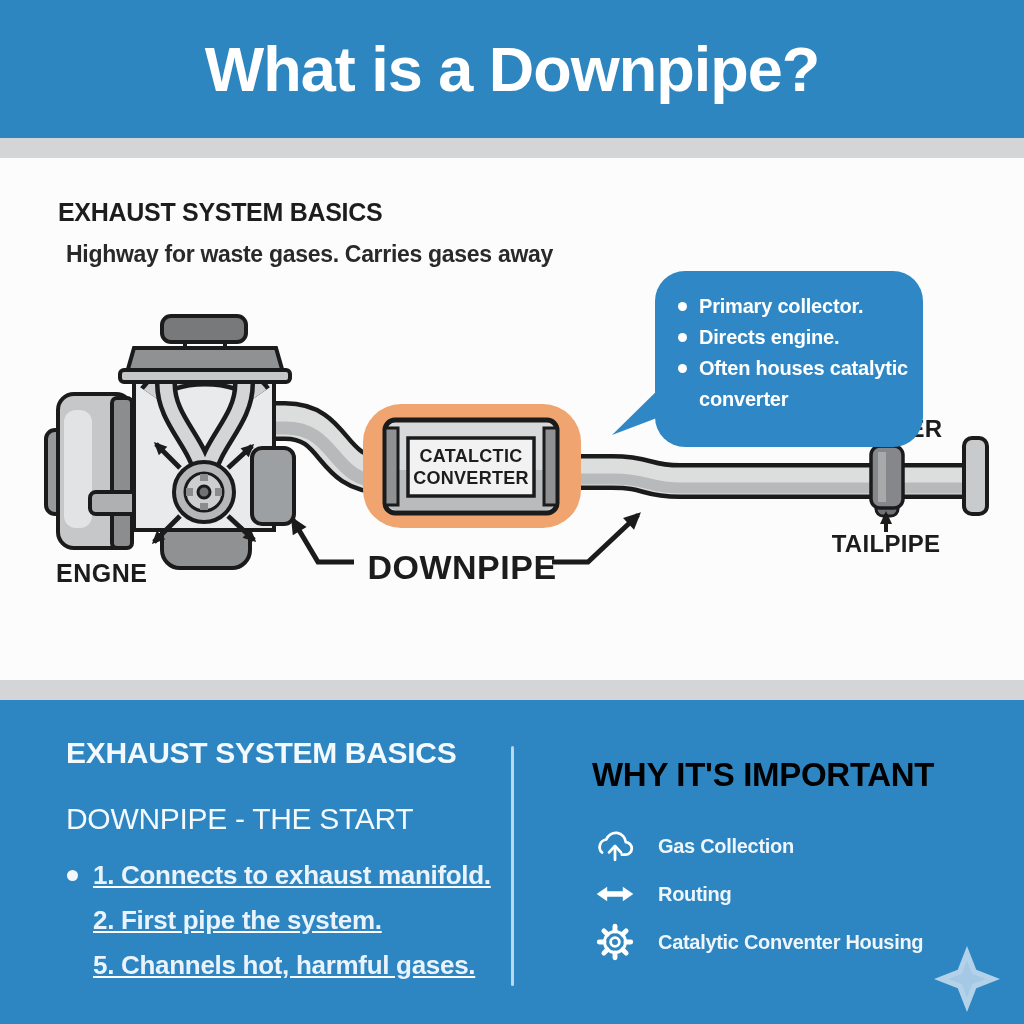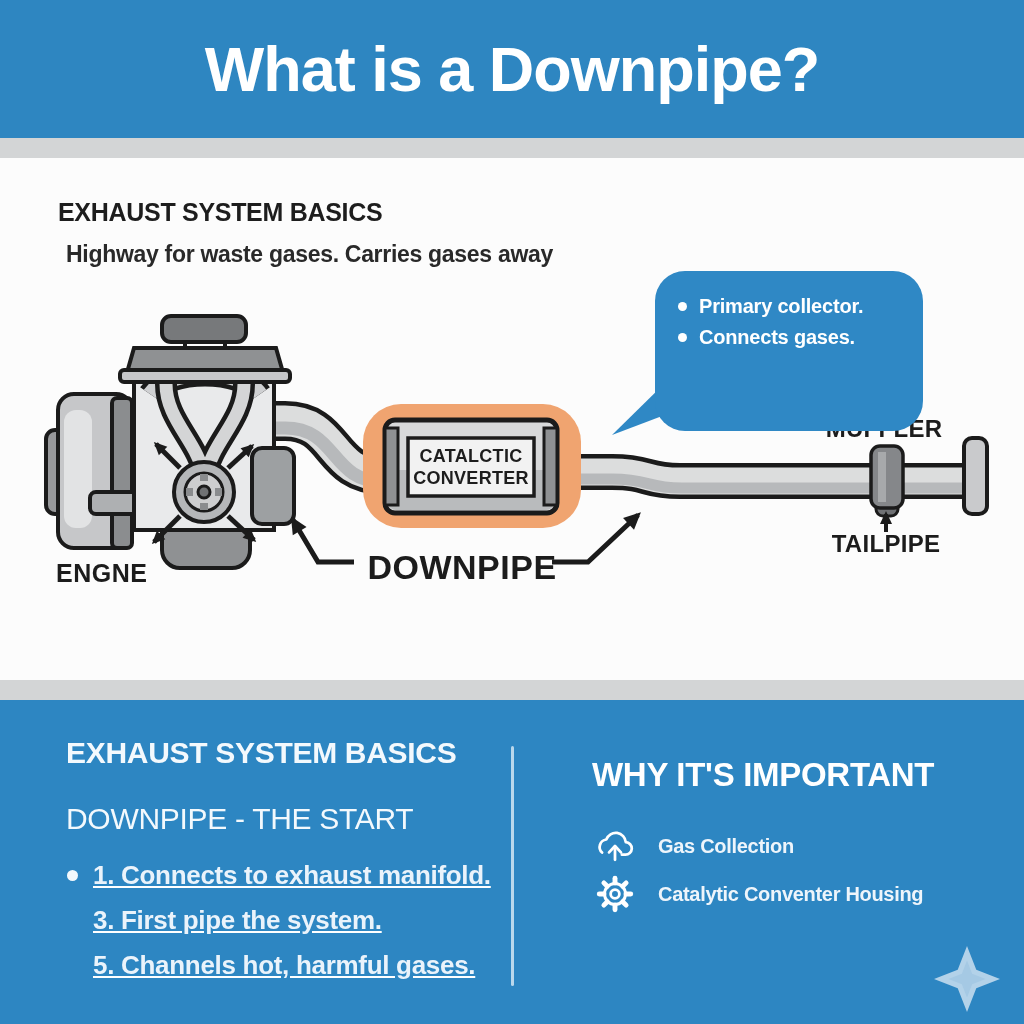--- a/index.html
+++ b/index.html
@@ -70,21 +70,21 @@
     content:""; position:absolute; left:-26px; top:17px;
     width:11px; height:11px; border-radius:50%; background:#f2f8fc;
   }
   .divider {
     position:absolute; left:511px; top:46px; width:3px; height:240px;
     background:#b9d8ec; border-radius:2px;
   }
   .col-right { position:absolute; left:592px; top:56px; }
   .col-right h3 {
     margin:0 0 30px 0; font-size:33px; font-weight:bold;
-    letter-spacing:-0.3px; color:#ffffff;
+    letter-spacing:-0.3px; color:#000000;
   }
   .why-item { display:flex; align-items:center; margin-bottom:4px; height:44px; }
   .why-item .ic { width:46px; height:44px; display:flex; align-items:center; justify-content:center; }
   .why-item .lbl {
     margin-left:20px; font-size:20px; font-weight:600;
     color:#eef5fb; letter-spacing:-0.3px;
   }
   .sparkle { position:absolute; right:24px; bottom:16px; }
 </style>
 </head>
@@ -195,55 +195,66 @@
     </svg>
 
     <div class="intro">
       <h2>EXHAUST SYSTEM BASICS</h2>
       <p>Highway for waste gases. Carries gases away</p>
     </div>
 
     <div class="bubble">
       <ul>
         <li>Primary collector.</li>
-        <li>Connects gases.</li>
+        <li>Directs engine.</li>
+        <li>Often houses catalytic converter</li>
       </ul>
     </div>
   </section>
 
   <div class="band"></div>
 
   <section class="bottom">
 
     <div class="col-left">
       <h3>EXHAUST SYSTEM BASICS</h3>
       <h4>DOWNPIPE - THE START</h4>
       <ul class="steps">
         <li>1. Connects to exhaust manifold.</li>
-        <li>3. First pipe the system.</li>
+        <li>2. First pipe the system.</li>
         <li>5. Channels hot, harmful gases.</li>
       </ul>
     </div>
 
     <div class="divider"></div>
 
     <div class="col-right">
       <h3>WHY IT'S IMPORTANT</h3>
 
       <div class="why-item">
         <span class="ic">
           <svg width="44" height="44" viewBox="0 0 48 48" fill="none" stroke="#ffffff" stroke-width="3" stroke-linecap="round" stroke-linejoin="round">
             <path d="M31.5 33.5h3.7a6.8 6.8 0 0 0 .6-13.6 11 11 0 0 0-21.3-3 8.3 8.3 0 0 0-4.6 14.3"></path>
             <line x1="24" y1="39" x2="24" y2="25"></line>
             <polyline points="17.5,31 24,24 30.5,31"></polyline>
           </svg>
         </span>
         <span class="lbl">Gas Collection</span>
       </div>
 
+      <div class="why-item">
+        <span class="ic">
+          <svg width="44" height="44" viewBox="0 0 48 48">
+            <rect x="13" y="21" width="22" height="6" fill="#ffffff"></rect>
+            <polygon points="4,24 15.5,16 15.5,32" fill="#ffffff"></polygon>
+            <polygon points="44,24 32.5,16 32.5,32" fill="#ffffff"></polygon>
+          </svg>
+        </span>
+        <span class="lbl">Routing</span>
+      </div>
 
       <div class="why-item">
         <span class="ic">
           <svg width="42" height="42" viewBox="0 0 48 48" fill="none" stroke="#ffffff" stroke-linecap="round">
             <circle cx="24" cy="24" r="12" stroke-width="3.4"></circle>
             <circle cx="24" cy="24" r="5" stroke-width="3.2"></circle>
             <g stroke-width="5.6">
               <line x1="36.5" y1="24" x2="42" y2="24"></line>
               <line x1="32.8" y1="32.8" x2="36.7" y2="36.7"></line>
               <line x1="24" y1="36.5" x2="24" y2="42"></line>

